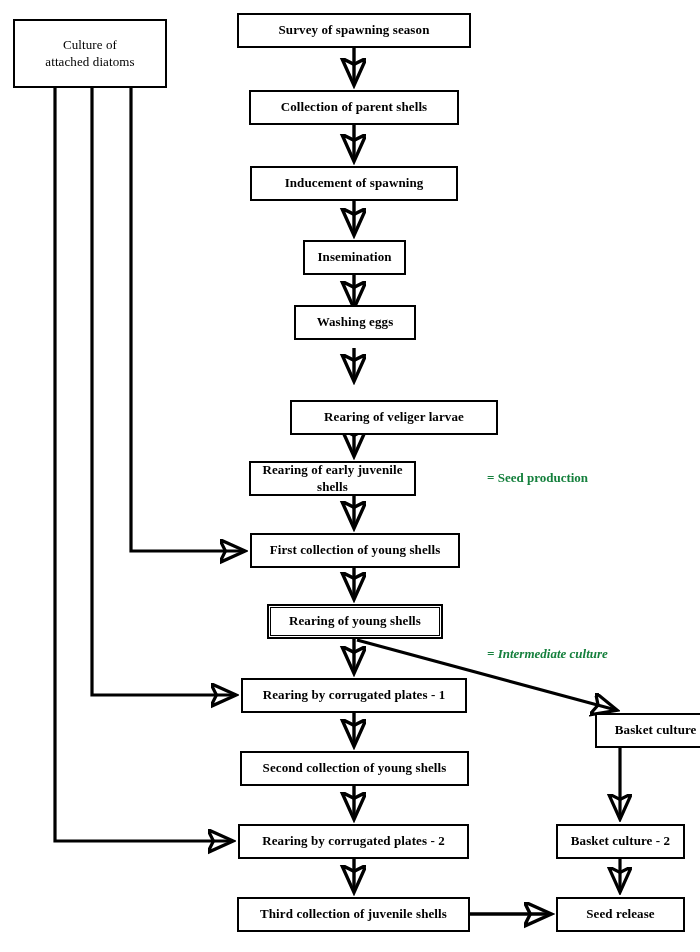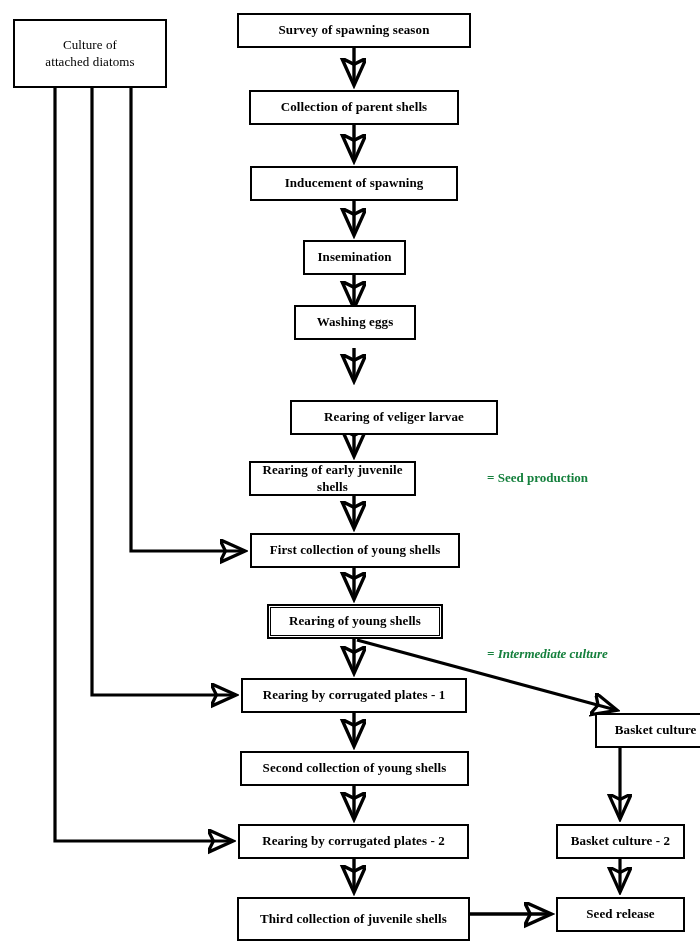--- a/index.html
+++ b/index.html
@@ -149,21 +149,21 @@
   </div>
 
   <div class="node" style="left:240px; top:751px; width:229px; height:35px;">
     <span>Second collection of young shells</span>
   </div>
 
   <div class="node" style="left:238px; top:824px; width:231px; height:35px;">
     <span>Rearing by corrugated plates - 2</span>
   </div>
 
-  <div class="node" style="left:237px; top:897px; width:233px; height:44px;">
+  <div class="node" style="left:237px; top:897px; width:233px; height:35px;">
     <span>Third collection of juvenile shells</span>
   </div>
 
   <div class="node" style="left:556px; top:713px; width:139px; height:35px;margin-left:39px;">
     <span>Basket culture - 1</span>
   </div>
 
   <div class="node" style="left:556px; top:824px; width:129px; height:35px;text-align:right;">
     <span>Basket culture - 2</span>
   </div>

